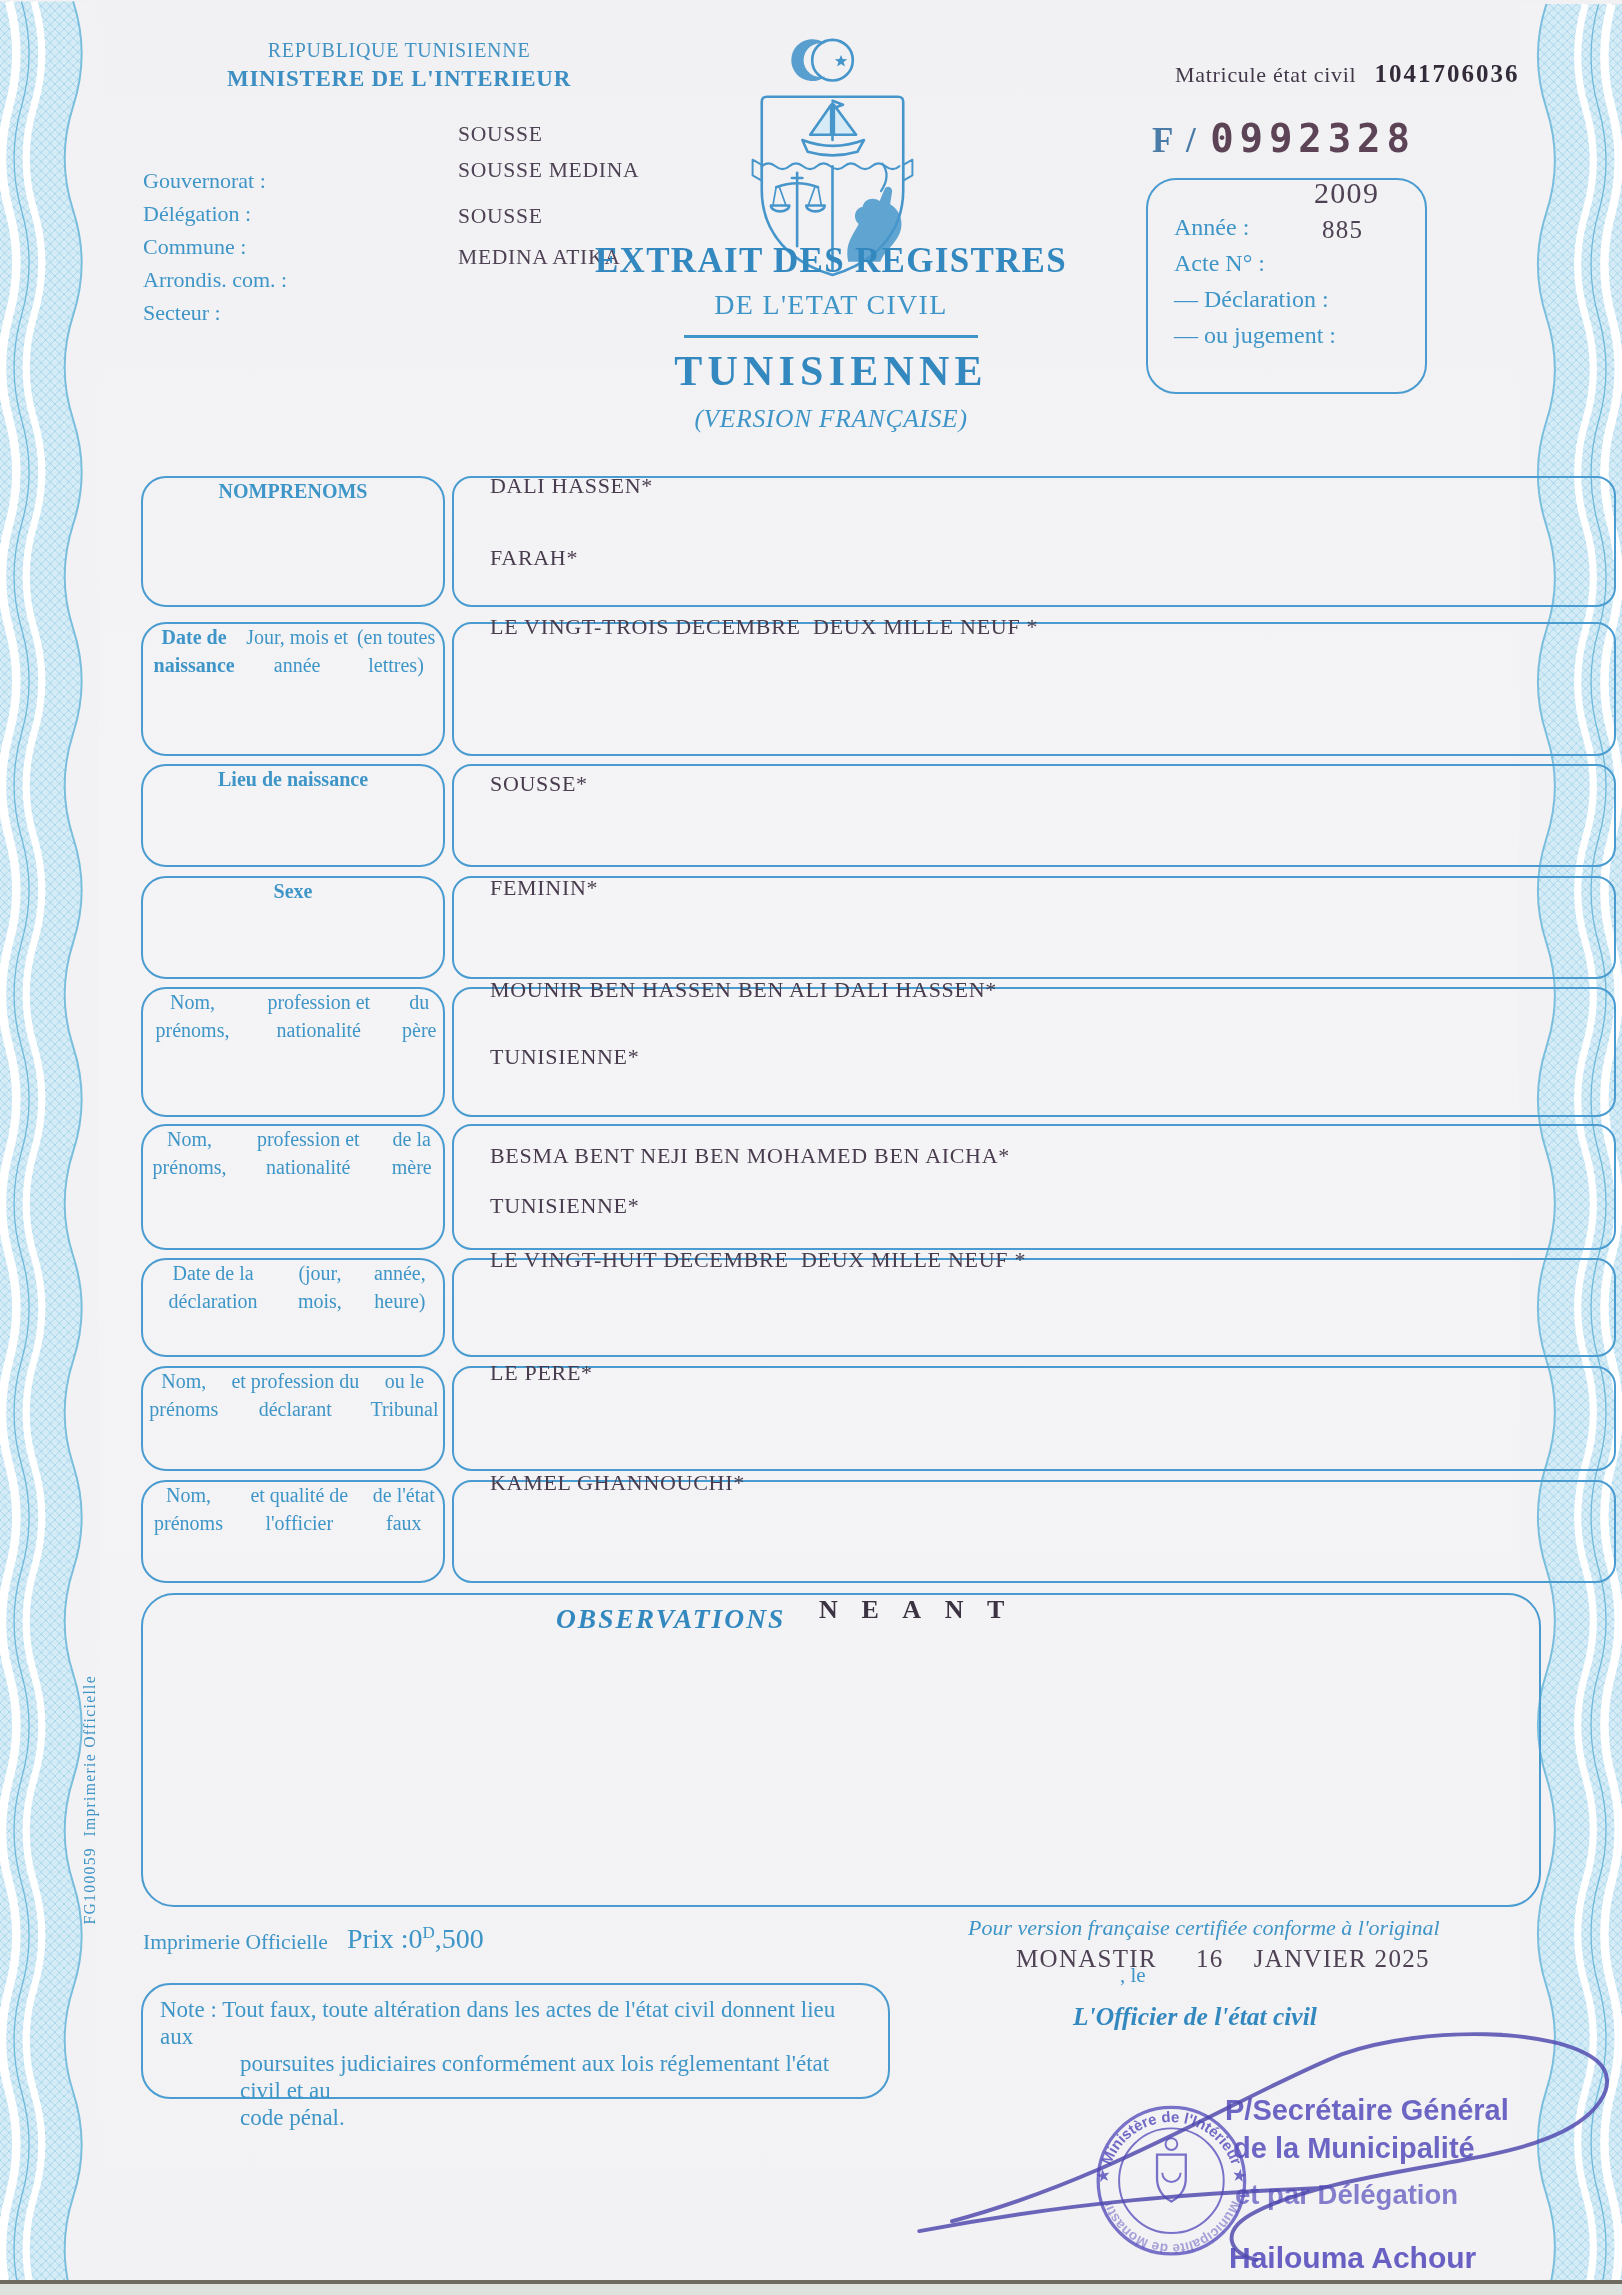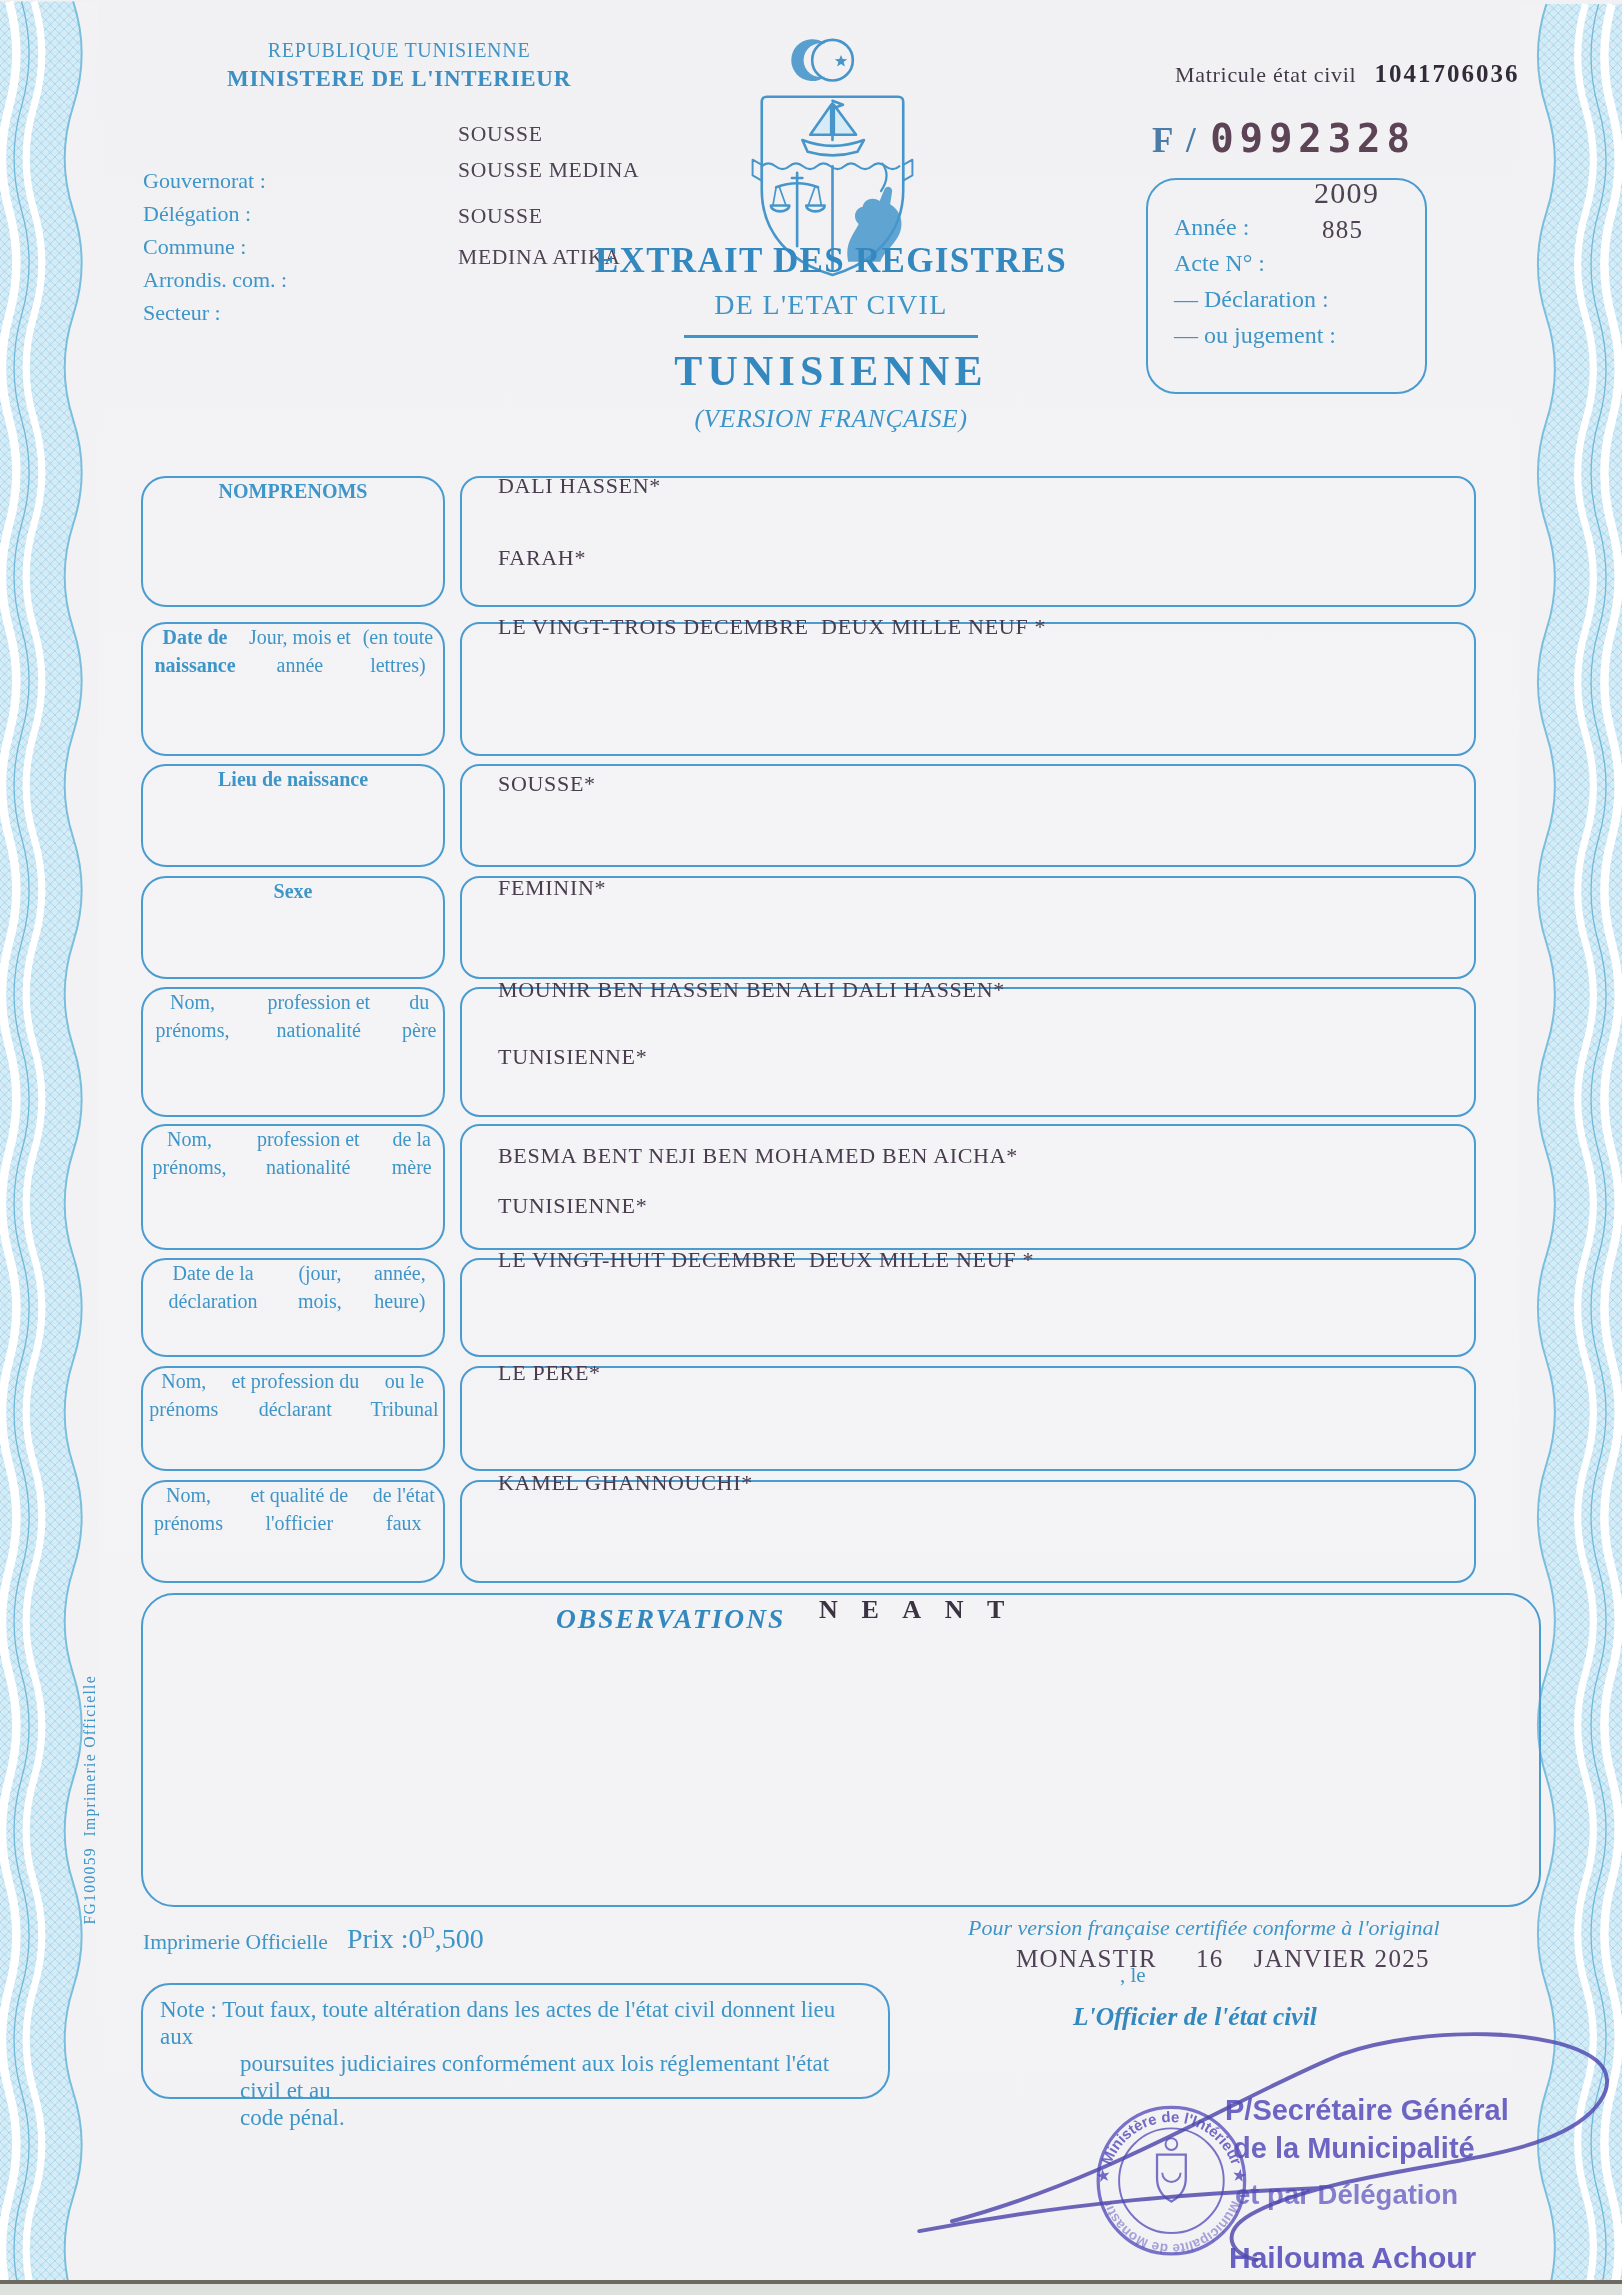--- a/index.html
+++ b/index.html
@@ -34,21 +34,21 @@
   .t1{font-size:35px;font-weight:700;letter-spacing:1.3px;color:#3389bf;}
   .t2{font-size:28px;letter-spacing:1.3px;color:#3e95c8;margin-top:7.9px;}
   .t-rule{width:294px;height:2.6px;background:#3e95c8;margin:14.4px auto 0 auto;}
   .t3{font-size:42px;font-weight:700;letter-spacing:5.2px;color:#3389bf;margin-top:9.2px;}
   .t4{font-size:25.5px;font-style:italic;letter-spacing:0.7px;color:#3e95c8;margin-top:9.2px;}
   
   .row{position:absolute;left:141px;width:1397px;}
   .cell{position:absolute;border:2.6px solid #4a9cd0;box-sizing:border-box;}
   .cell.lblc{left:0;width:304px;height:100%;border-radius:25px;
     display:flex;flex-direction:row;justify-content:center;text-align:center;}
-  .cell.valc{left:311px;width:1016px;height:100%;border-radius:19.6px;margin-left:8px;}
+  .cell.valc{left:311px;width:1164px;height:100%;border-radius:19.6px;}
   .lbl{font-size:20px;line-height:27.5px;color:#3e95c8;}
   .lbl.b{font-weight:700;}
   .val{position:relative;margin-left:36px;font-size:22px;letter-spacing:0.7px;
     color:#483c4e;white-space:pre;line-height:26px;}
   .r1{top:476px;height:131px;}  .r1 .v0{margin-top:-5.2px;}  .r1 .v1{margin-top:46px;}
   .r2{top:622px;height:134px;}  .r2 .v0{margin-top:-10.5px;}
   .r3{top:764px;height:103px;} .r3 .v0{margin-top:5.2px;}
   .r4{top:876px;height:103px;} .r4 .v0{margin-top:-2.6px;}
   .r5{top:987px;height:130px;} .r5 .v0{margin-top:-11.8px;} .r5 .v1{margin-top:41px;}
   .r6{top:1124px;height:126px;} .r6 .v0{margin-top:17px;}  .r6 .v1{margin-top:23.6px;}
@@ -204,21 +204,21 @@
     <div class="cell valc">
       <div class="val v0">DALI HASSEN*</div>
       <div class="val v1">FARAH*</div>
     </div>
   </div>
 
   <div class="row r2">
     <div class="cell lblc">
       <div class="lbl b">Date de naissance</div>
       <div class="lbl">Jour, mois et année</div>
-      <div class="lbl">(en toute lettres)</div>
+      <div class="lbl">(en toutes lettres)</div>
     </div>
     <div class="cell valc">
       <div class="val v0">LE VINGT-TROIS DECEMBRE  DEUX MILLE NEUF *</div>
     </div>
   </div>
 
   <div class="row r3">
     <div class="cell lblc">
       <div class="lbl b">Lieu de naissance</div>
     </div>

